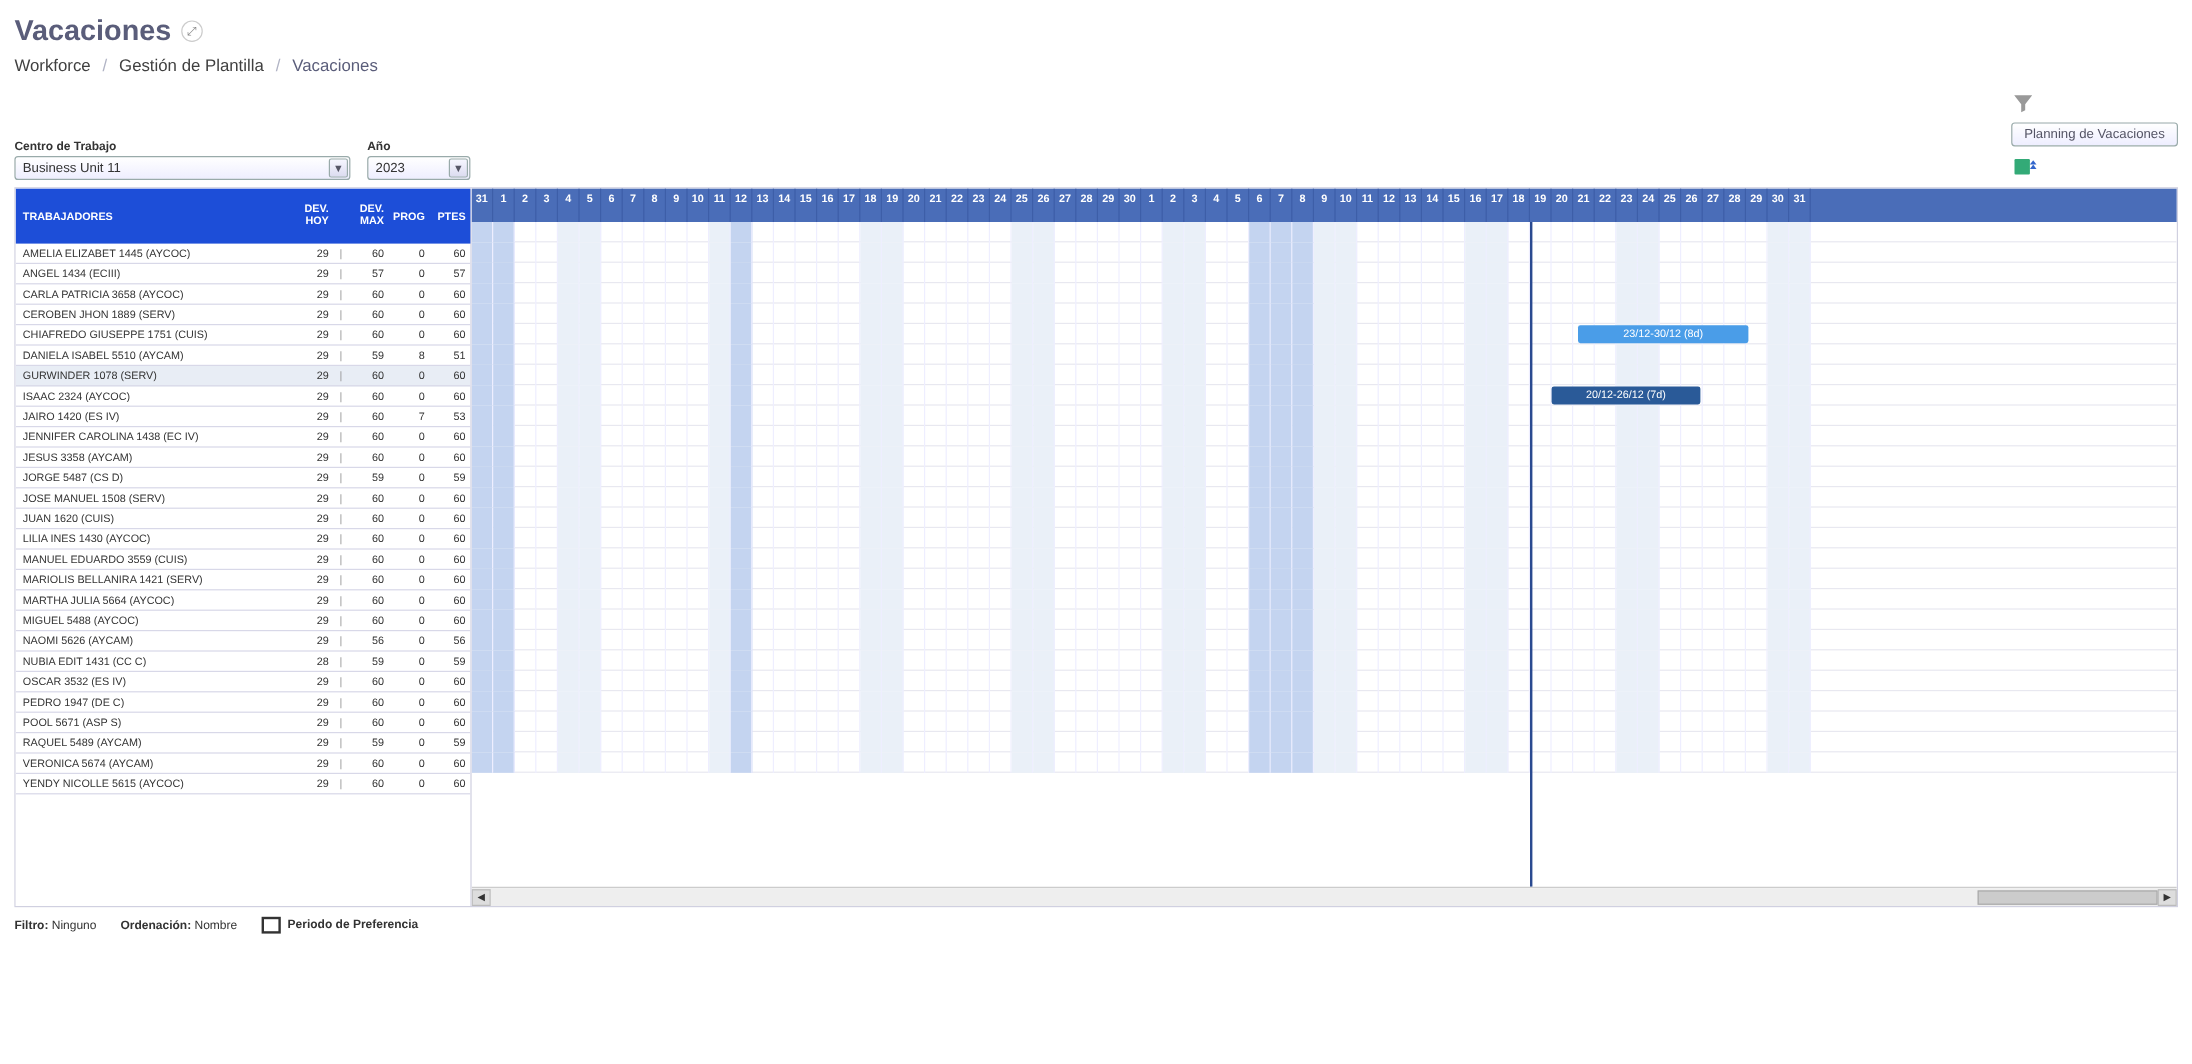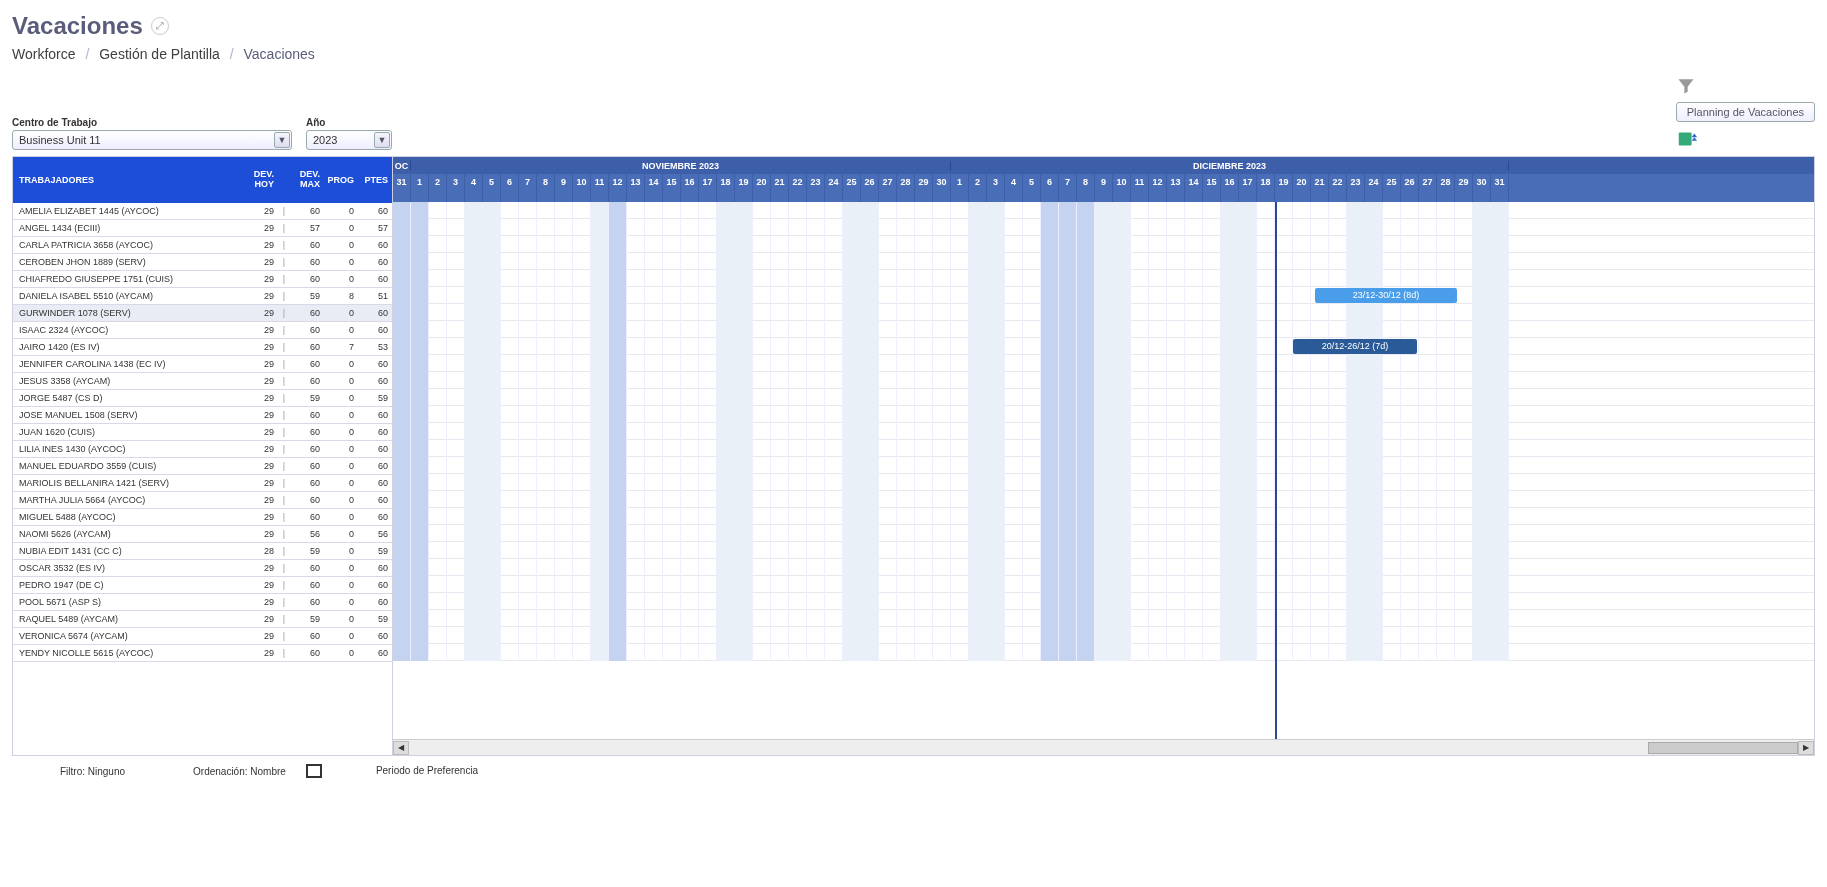--- a/index.html
+++ b/index.html
@@ -55,21 +55,21 @@
 .cell.holiday { background: #c4d4f0; }
 .today-marker { position: absolute; top: 0; bottom: 0; width: 2px; background: #2a4a90; z-index: 5; }
 .bar { position: absolute; height: 15px; top: 1px; background: #4a9de8; color: #fff; font-size: 9px; text-align: center; line-height: 15px; border-radius: 2px; white-space: nowrap; overflow: hidden; z-index: 3; }
 .bar.dark { background: #2a5a98; }
 .scrollbar-bottom { height: 16px; background: #f0f0f0; display: flex; align-items: center; border-top: 1px solid #ccc; }
 .scroll-arrow { width: 16px; height: 14px; background: #ddd; border: 1px solid #bbb; display: flex; align-items: center; justify-content: center; font-size: 8px; cursor: pointer; }
 .scroll-track { flex: 1; height: 14px; background: #eee; position: relative; }
 .scroll-thumb { position: absolute; right: 0; height: 12px; top: 1px; width: 150px; background: #ccc; border: 1px solid #aaa; }
 
 .footer { margin-top: 8px; display: flex; align-items: center; gap: 20px; font-size: 10px; }
-.footer b { font-weight: normal; margin-left: 48px; }
+.footer b { font-weight: bold; }
 .legend-box { width: 16px; height: 14px; border: 2px solid #333; display: inline-block; vertical-align: middle; margin-right: 6px; }
 </style>
 </head>
 <body>
 
 <div class="page-title-row">
   <div class="page-title">Vacaciones</div>
   <div class="expand-icon">⤢</div>
 </div>
 
@@ -342,25 +342,20 @@
           <div class="name">YENDY NICOLLE 5615 (AYCOC)</div>
     <div class="num">29</div>
     <div class="sep">|</div>
     <div class="num">60</div>
     <div class="num">0</div>
     <div class="num">60</div>
         </div>
       </div>
   </div>
   <div class="right-pane">
-    <div class="month-header" id="month-header">
-        <div class="month" style="width: 18px;">OC</div>
-        <div class="month" style="width: 540px;">NOVIEMBRE 2023</div>
-        <div class="month" style="width: 558px;">DICIEMBRE 2023</div>
-      </div>
     <div class="day-header" id="day-header">
         <div class="day">31</div>
         <div class="day">1</div>
         <div class="day">2</div>
         <div class="day">3</div>
         <div class="day">4</div>
         <div class="day">5</div>
         <div class="day">6</div>
         <div class="day">7</div>
         <div class="day">8</div>

